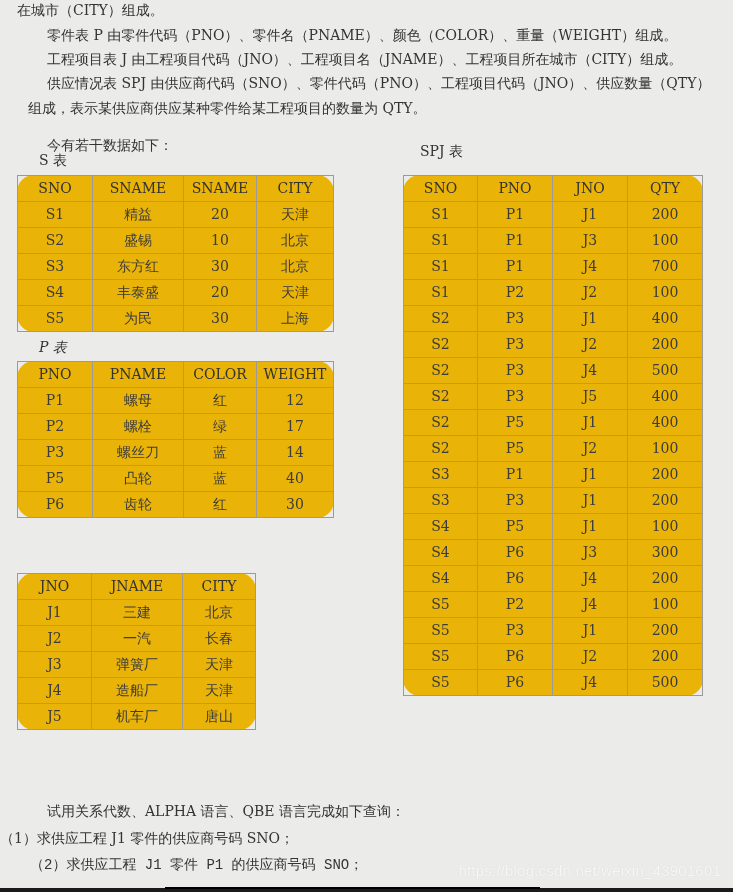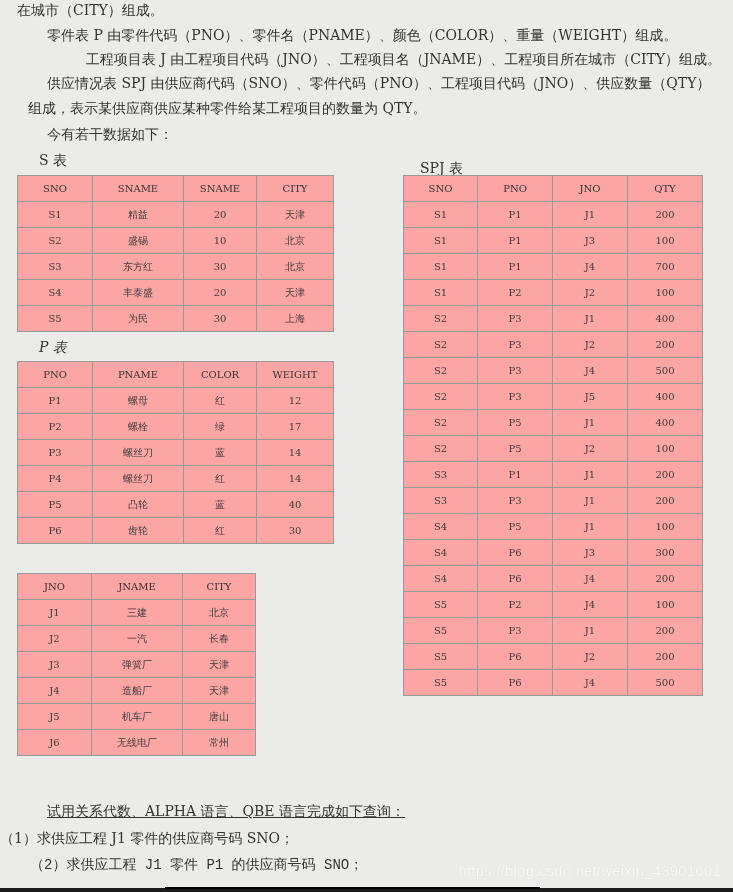--- a/index.html
+++ b/index.html
@@ -14,22 +14,23 @@
     font-size:14px; line-height:20px; white-space:nowrap;
     color:#333;
   }
   .indent { padding-left:47px; box-sizing:border-box; }
   .noindent { padding-left:17px; box-sizing:border-box; }
   .cap {
     position:absolute; font-size:14px; color:#333; white-space:nowrap;
   }
   table.dt {
     position:absolute; border-collapse:collapse;
-    font-size:10px; color:#3c3c3c;
-    background:#fca5a5;
+    font-size:14px; color:#3c3c3c;
+    background:#eab308;
+    border-radius:17px;
   }
   table.dt td, table.dt th {
     border:1px solid #9a9a9a; text-align:center; font-weight:normal;
     padding:0; height:25px; line-height:25px;
   }
   table.dt th { color:#333; }
   .watermark {
     position:absolute; right:12px; top:862px;
     font-family:"Liberation Sans","DejaVu Sans",sans-serif;
     font-size:15px; color:#f7f7f7; letter-spacing:0.2px;
@@ -40,24 +41,24 @@
   }
   .bottom-line {
     position:absolute; left:165px; top:887px; width:375px; height:2px; background:#000;
   }
 </style>
 </head>
 <body>
 
 <div class="para noindent" style="top:0px;">在城市（CITY）组成。</div>
 <div class="para indent" style="top:25px;">零件表 P 由零件代码（PNO）、零件名（PNAME）、颜色（COLOR）、重量（WEIGHT）组成。</div>
-<div class="para indent" style="top:49px;text-align:right;">工程项目表 J 由工程项目代码（JNO）、工程项目名（JNAME）、工程项目所在城市（CITY）组成。</div>
+<div class="para indent" style="top:49px;">工程项目表 J 由工程项目代码（JNO）、工程项目名（JNAME）、工程项目所在城市（CITY）组成。</div>
 <div class="para indent" style="top:73px;">供应情况表 SPJ 由供应商代码（SNO）、零件代码（PNO）、工程项目代码（JNO）、供应数量（QTY）</div>
 <div class="para noindent" style="top:98px;padding-left:28px;">组成，表示某供应商供应某种零件给某工程项目的数量为 QTY。</div>
-<div class="para indent" style="top:124px;">今有若干数据如下：</div>
+<div class="para indent" style="top:135px;">今有若干数据如下：</div>
 
 <div class="cap" style="left:39px; top:152px;">S 表</div>
 <table class="dt" id="tbl-S" style="left:17px; top:175px;">
   <colgroup>
       <col style="width:75px">
       <col style="width:91px">
       <col style="width:73px">
       <col style="width:77px">
     </colgroup>
   <thead>
@@ -128,26 +129,20 @@
       <tr>
         <td>P2</td>
         <td>螺栓</td>
         <td>绿</td>
         <td>17</td>
       </tr>
       <tr>
         <td>P3</td>
         <td>螺丝刀</td>
         <td>蓝</td>
-        <td>14</td>
-      </tr>
-      <tr>
-        <td>P4</td>
-        <td>螺丝刀</td>
-        <td>红</td>
         <td>14</td>
       </tr>
       <tr>
         <td>P5</td>
         <td>凸轮</td>
         <td>蓝</td>
         <td>40</td>
       </tr>
       <tr>
         <td>P6</td>
@@ -191,29 +186,24 @@
       <tr>
         <td>J4</td>
         <td>造船厂</td>
         <td>天津</td>
       </tr>
       <tr>
         <td>J5</td>
         <td>机车厂</td>
         <td>唐山</td>
       </tr>
-      <tr>
-        <td>J6</td>
-        <td>无线电厂</td>
-        <td>常州</td>
-      </tr>
     </tbody>
 </table>
 
-<div class="cap" style="left:420px; top:160px;text-align:center;">SPJ 表</div>
+<div class="cap" style="left:420px; top:143px;text-align:center;">SPJ 表</div>
 <table class="dt" id="tbl-SPJ" style="left:403px; top:175px;">
   <colgroup>
       <col style="width:74px">
       <col style="width:75px">
       <col style="width:75px">
       <col style="width:75px">
     </colgroup>
   <thead>
       <tr>
         <th>SNO</th>
@@ -333,19 +323,19 @@
       </tr>
       <tr>
         <td>S5</td>
         <td>P6</td>
         <td>J4</td>
         <td>500</td>
       </tr>
     </tbody>
 </table>
 
-<div class="para indent" style="top:801px;text-decoration:underline;">试用关系代数、ALPHA 语言、QBE 语言完成如下查询：</div>
+<div class="para indent" style="top:801px;">试用关系代数、ALPHA 语言、QBE 语言完成如下查询：</div>
 <div class="para" style="top:828px; box-sizing:border-box;">（1）求供应工程 J1 零件的供应商号码 SNO；</div>
 <div class="para" style="top:855px; padding-left:30px; box-sizing:border-box;font-family:Liberation Mono, monospace;">（2）求供应工程 J1 零件 P1 的供应商号码 SNO；</div>
 
 <div class="watermark">https://blog.csdn.net/weixin_43901601</div>
 <div class="bottom-bar"></div>
 <div class="bottom-line"></div>
 
 </body></html>

